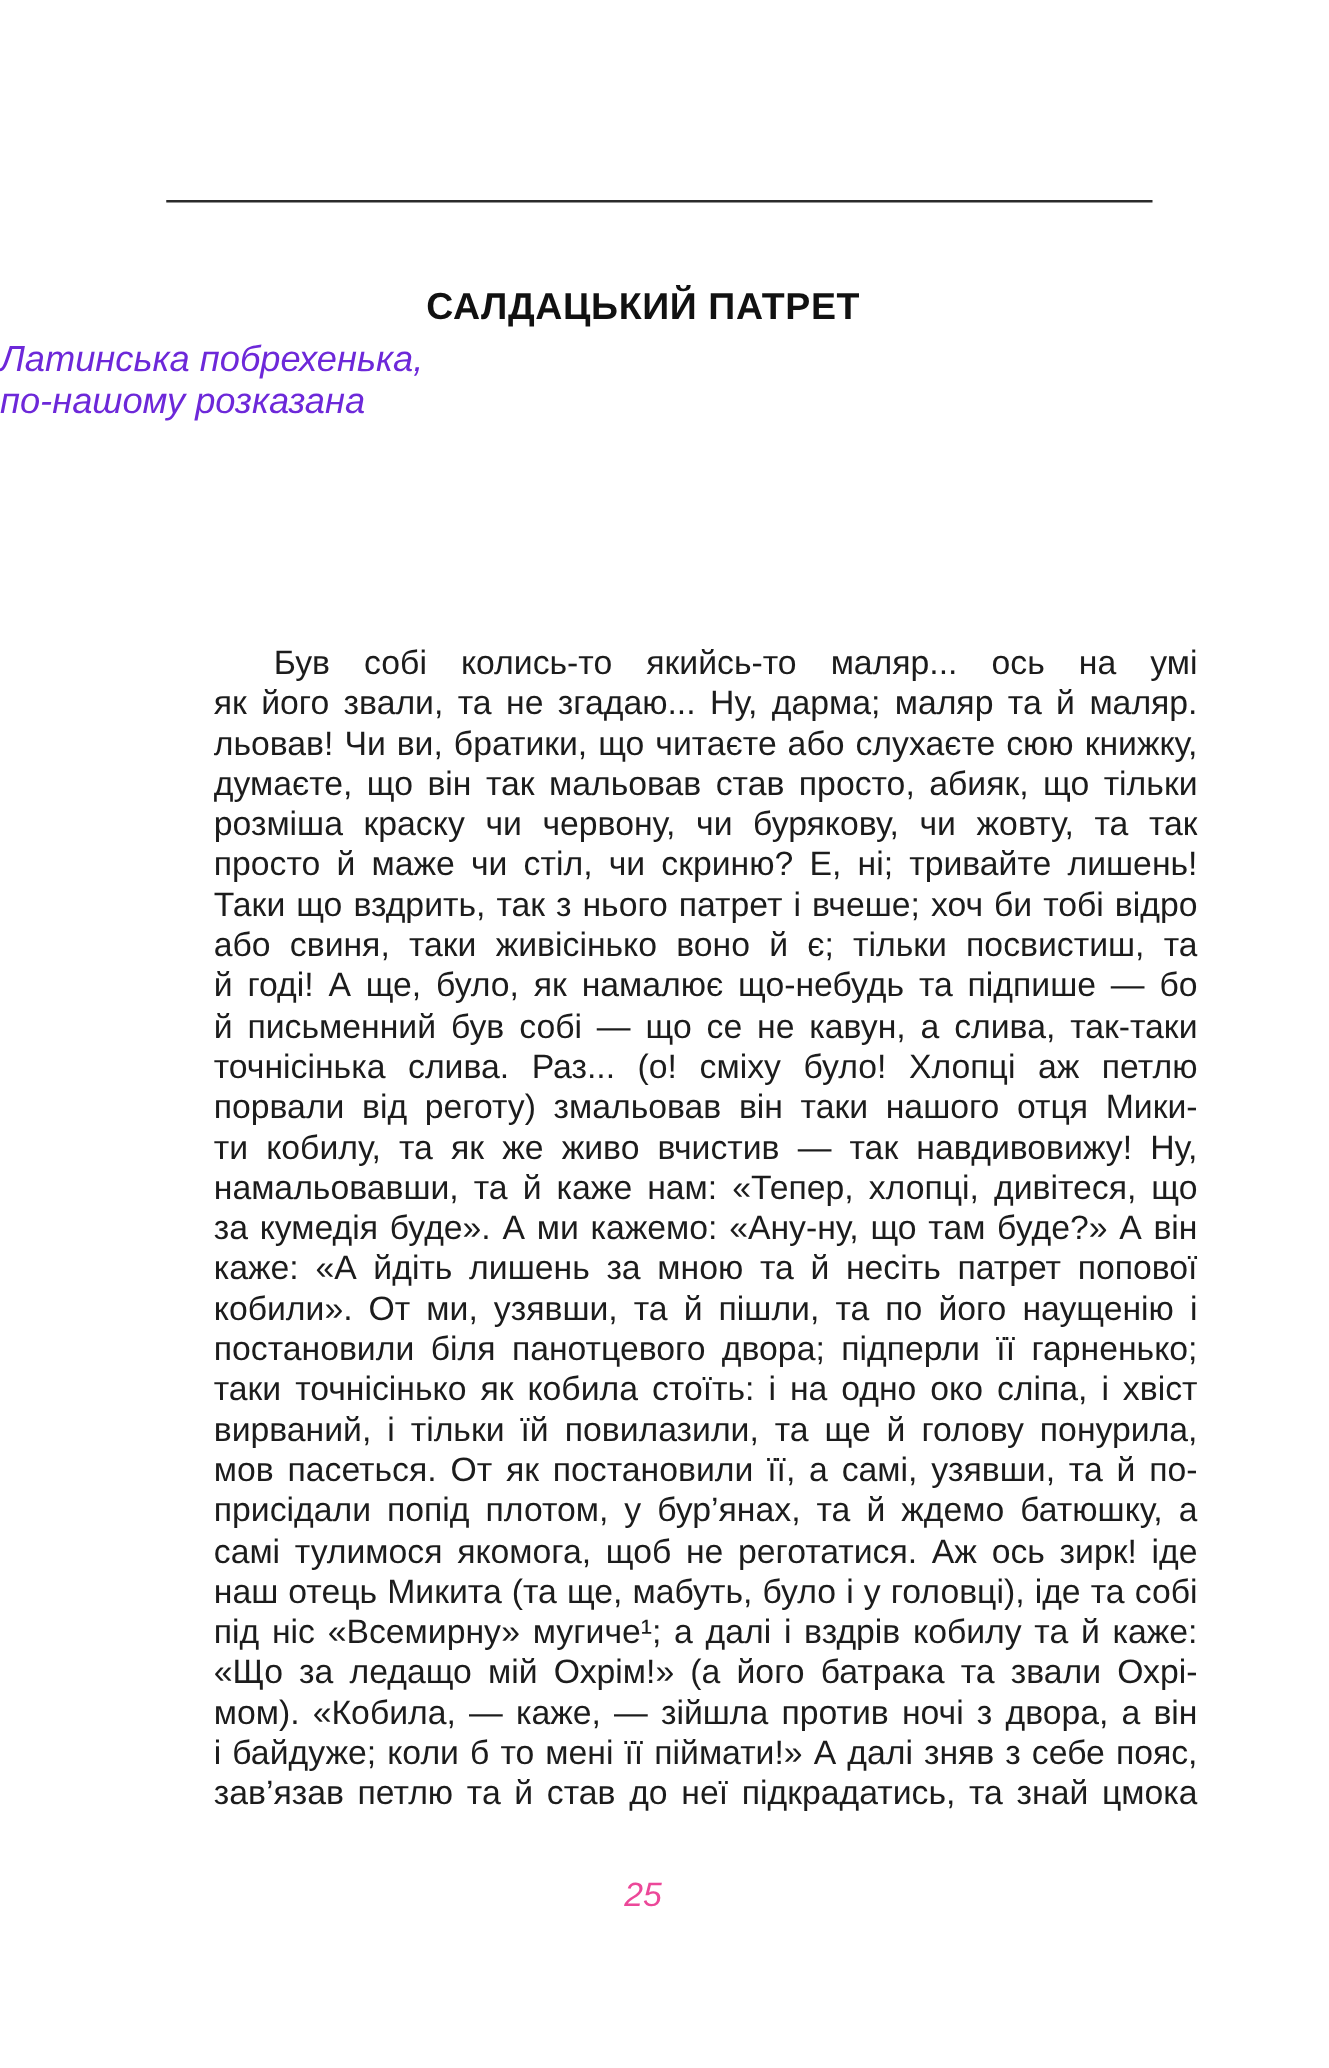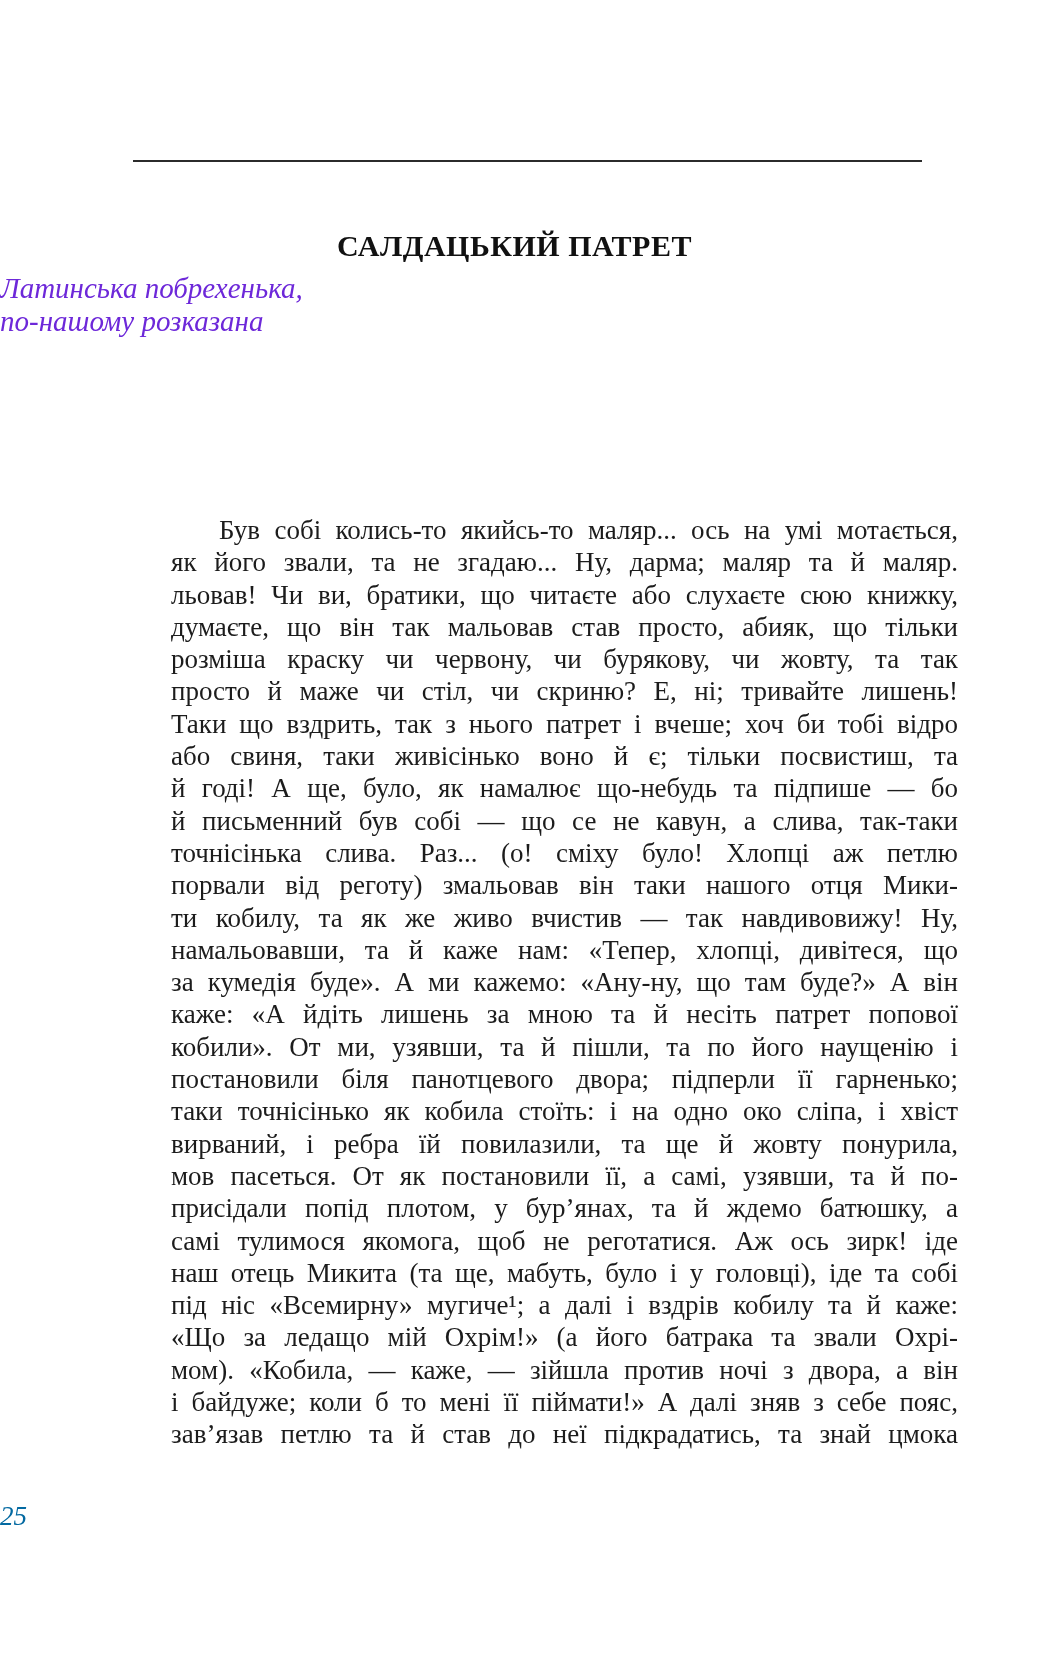--- a/index.html
+++ b/index.html
@@ -5,21 +5,21 @@
   html, body {
     margin: 0;
     padding: 0;
     background: #ffffff;
   }
   .page {
     position: relative;
     width: 1029px;
     height: 1654px;
     background: #ffffff;
-    font-family: Liberation Serif, serif;
+    font-family: Liberation Sans, sans-serif;
     color: #1c1c1c;
     overflow: hidden;
   }
   .top-rule {
     position: absolute;
     left: 133px;
     top: 160px;
     width: 789px;
     height: 2px;
     background: #2b2b2b;
@@ -64,23 +64,24 @@
     overflow: hidden;
   }
   .bl.indent {
     text-indent: 48px;
   }
   .page-number {
     position: absolute;
     left: 0;
     right: 0;
     top: 1501px;
+    text-align: center;
     font-style: italic;
     font-size: 27px;
-    color: #0369a1;
+    color: #ec4899;
   }
 </style>
 </head>
 <body>
 
 <div class="page">
 
   <div class="top-rule"></div>
 
   <h1 class="chapter-title">САЛДАЦЬКИЙ ПАТРЕТ</h1>
@@ -103,21 +104,21 @@
     <div class="bl">й письменний був собі — що се не кавун, а слива, так-таки</div>
     <div class="bl">точнісінька слива. Раз... (о! сміху було! Хлопці аж петлю</div>
     <div class="bl">порвали від реготу) змальовав він таки нашого отця Мики-</div>
     <div class="bl">ти кобилу, та як же живо вчистив — так навдивовижу! Ну,</div>
     <div class="bl">намальовавши, та й каже нам: «Тепер, хлопці, дивітеся, що</div>
     <div class="bl">за кумедія буде». А ми кажемо: «Ану-ну, що там буде?» А він</div>
     <div class="bl">каже: «А йдіть лишень за мною та й несіть патрет попової</div>
     <div class="bl">кобили». От ми, узявши, та й пішли, та по його наущенію і</div>
     <div class="bl">постановили біля панотцевого двора; підперли її гарненько;</div>
     <div class="bl">таки точнісінько як кобила стоїть: і на одно око сліпа, і хвіст</div>
-    <div class="bl">вирваний, і ребра їй повилазили, та ще й жовту понурила,</div>
+    <div class="bl">вирваний, і тільки їй повилазили, та ще й голову понурила,</div>
     <div class="bl">мов пасеться. От як постановили її, а самі, узявши, та й по-</div>
     <div class="bl">присідали попід плотом, у бур’янах, та й ждемо батюшку, а</div>
     <div class="bl">самі тулимося якомога, щоб не реготатися. Аж ось зирк! іде</div>
     <div class="bl">наш отець Микита (та ще, мабуть, було і у головці), іде та собі</div>
     <div class="bl">під ніс «Всемирну» мугиче¹; а далі і вздрів кобилу та й каже:</div>
     <div class="bl">«Що за ледащо мій Охрім!» (а його батрака та звали Охрі-</div>
     <div class="bl">мом). «Кобила, — каже, — зійшла против ночі з двора, а він</div>
     <div class="bl">і байдуже; коли б то мені її піймати!» А далі зняв з себе пояс,</div>
     <div class="bl">зав’язав петлю та й став до неї підкрадатись, та знай цмока</div>
   </div>

